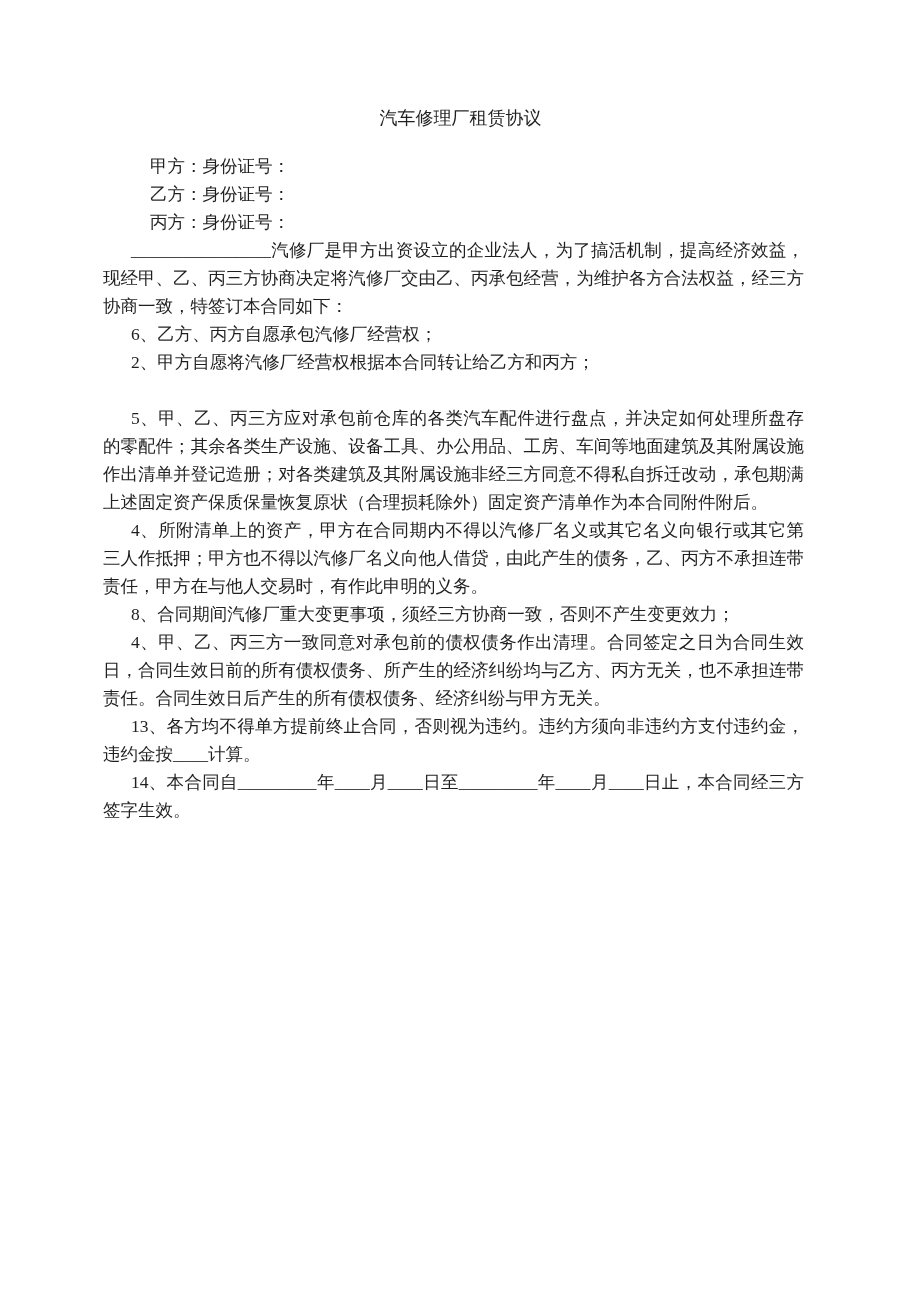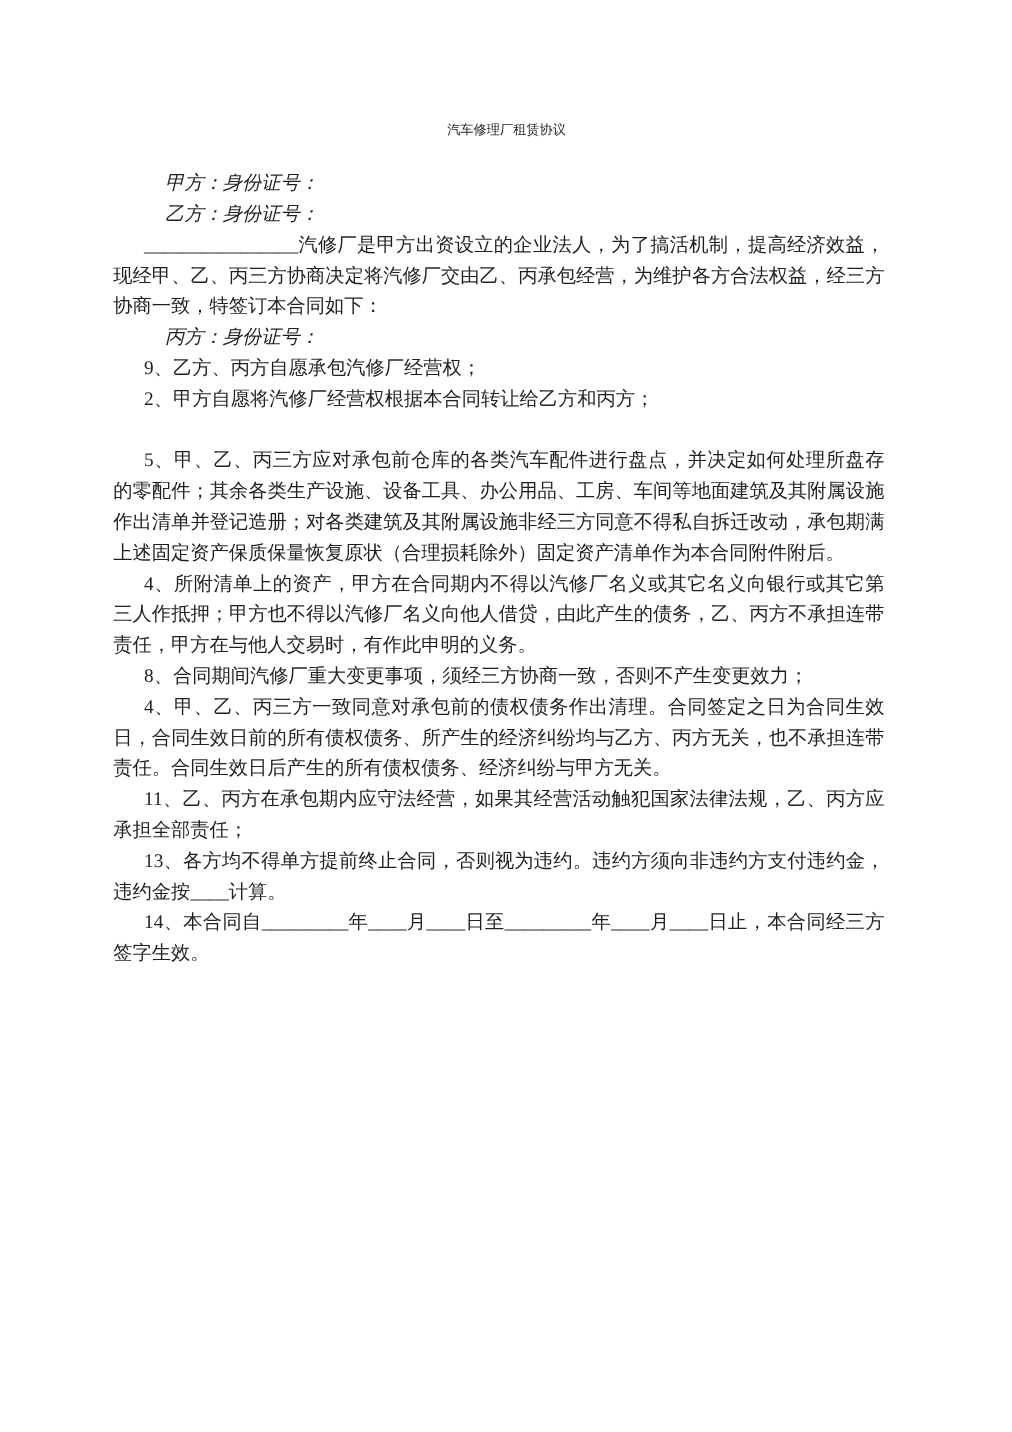--- a/index.html
+++ b/index.html
@@ -16,64 +16,62 @@
     font-family: "Liberation Serif", "DejaVu Serif", serif;
     color: #1f1f1f;
   }
   .doc {
     padding: 104px 116px 0 103px; 
   }
   .doc-title {
     position: relative;
     left: 7px;              
     text-align: center;
-    font-size: 12px;
+    font-size: 18px;
     line-height: 28px;
     margin: 0 0 20px 0;
     font-weight: normal;
   }
   p.line {
     margin: 0;
     font-size: 17.5px;
     line-height: 28px;
     text-align: justify;
     word-break: break-all;
   }
   p.party {
     text-indent: 47px;
-    font-style: italic;
   }
   p.indent {
     text-indent: 28px;
   }
   .blank-line {
     height: 28px;
   }
 </style>
 </head>
 <body>
 
 <div class="page">
   <div class="doc">
 
     <h1 class="doc-title">汽车修理厂租赁协议</h1>
 
     <p class="line party">甲方：身份证号：</p>
     <p class="line party">乙方：身份证号：</p>
+    <p class="line party">丙方：身份证号：</p>
+
     <p class="line indent">________________汽修厂是甲方出资设立的企业法人，为了搞活机制，提高经济效益，现经甲、乙、丙三方协商决定将汽修厂交由乙、丙承包经营，为维护各方合法权益，经三方协商一致，特签订本合同如下：</p>
 
-    <p class="line party">丙方：身份证号：</p>
-
-    <p class="line indent">9、乙方、丙方自愿承包汽修厂经营权；</p>
+    <p class="line indent">6、乙方、丙方自愿承包汽修厂经营权；</p>
     <p class="line indent">2、甲方自愿将汽修厂经营权根据本合同转让给乙方和丙方；</p>
 
     <div class="blank-line"></div>
 
     <p class="line indent">5、甲、乙、丙三方应对承包前仓库的各类汽车配件进行盘点，并决定如何处理所盘存的零配件；其余各类生产设施、设备工具、办公用品、工房、车间等地面建筑及其附属设施作出清单并登记造册；对各类建筑及其附属设施非经三方同意不得私自拆迁改动，承包期满上述固定资产保质保量恢复原状（合理损耗除外）固定资产清单作为本合同附件附后。</p>
     <p class="line indent">4、所附清单上的资产，甲方在合同期内不得以汽修厂名义或其它名义向银行或其它第三人作抵押；甲方也不得以汽修厂名义向他人借贷，由此产生的债务，乙、丙方不承担连带责任，甲方在与他人交易时，有作此申明的义务。</p>
     <p class="line indent">8、合同期间汽修厂重大变更事项，须经三方协商一致，否则不产生变更效力；</p>
     <p class="line indent">4、甲、乙、丙三方一致同意对承包前的债权债务作出清理。合同签定之日为合同生效日，合同生效日前的所有债权债务、所产生的经济纠纷均与乙方、丙方无关，也不承担连带责任。合同生效日后产生的所有债权债务、经济纠纷与甲方无关。</p>
-    <p class="line indent">11、乙、丙方在承包期内应守法经营，如果其经营活动触犯国家法律法规，乙、丙方应承担全部责任；</p>
     <p class="line indent">13、各方均不得单方提前终止合同，否则视为违约。违约方须向非违约方支付违约金，违约金按____计算。</p>
     <p class="line indent">14、本合同自_________年____月____日至_________年____月____日止，本合同经三方签字生效。</p>
 
   </div>
 </div>
 
 </body></html>

